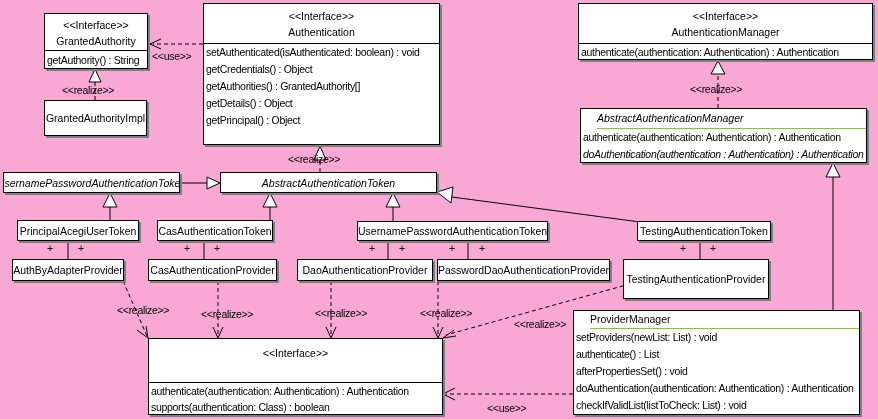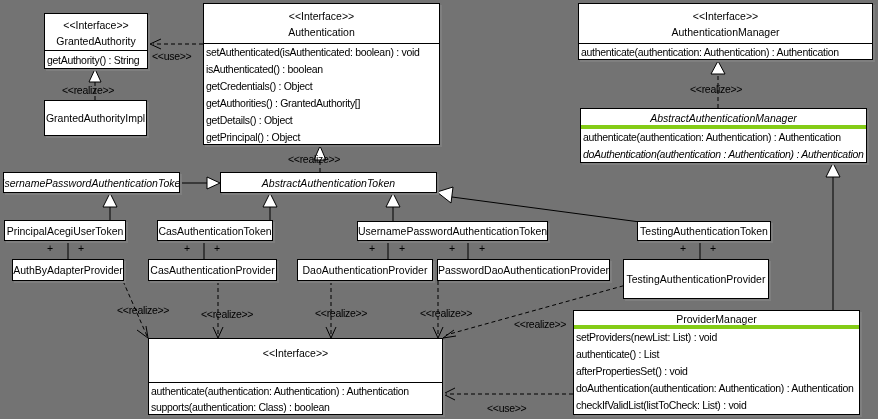--- a/index.html
+++ b/index.html
@@ -1,29 +1,29 @@
 <!DOCTYPE html>
 <html><head>
 <meta charset="utf-8">
 <style>
   html,body{margin:0;padding:0;background:#efefef;}
   #stage{
     position:relative;width:878px;height:419px;overflow:hidden;
-    background:#737373;color:#000;
+    background:#f9a8d4;color:#000;
     font-family:"Liberation Sans",sans-serif;font-size:10.5px;
   }
   svg{position:absolute;left:0;top:0;}
   .box{
     position:absolute;box-sizing:border-box;background:#fff;
     border:1px solid #000;box-shadow:2px 2px 0 #7f7f7f;
     overflow:hidden;white-space:nowrap;
   }
   .hdr{box-sizing:border-box;text-align:center;border-bottom:1px solid #000;padding-top:4px;}
   .hdr div{line-height:16px;}
-  .hdr1{box-sizing:border-box;text-align:center;border-bottom:4px solid #84cc16;}
+  .hdr1{box-sizing:border-box;text-align:left;border-bottom:1px solid #84cc16;margin-left:16px;}
   .hdr1 div{line-height:18px;}
   .simple{display:flex;align-items:center;justify-content:center;text-align:center;}
   .it{font-style:italic;}
   .m{line-height:17px;padding-left:2px;letter-spacing:-0.3px;overflow:hidden;}
   .lbl{position:absolute;letter-spacing:-0.3px;}
   .plus{position:absolute;width:10px;text-align:center;top:242px;}
 </style>
 </head>
 <body>
 
@@ -127,21 +127,20 @@
   <div class="box simple" style="left:44px;top:100px;width:103px;height:36px">
     <div>GrantedAuthorityImpl</div>
   </div>
 
   <div class="box" style="left:203px;top:3px;width:237px;height:142px">
     <div class="hdr" style="height:40px">
       <div>&lt;&lt;Interface&gt;&gt;</div>
       <div>Authentication</div>
     </div>
     <div class="m">setAuthenticated(isAuthenticated: boolean) : void</div>
-    <div class="m">isAuthenticated() : boolean</div>
     <div class="m">getCredentials() : Object</div>
     <div class="m">getAuthorities() : GrantedAuthority[]</div>
     <div class="m">getDetails() : Object</div>
     <div class="m">getPrincipal() : Object</div>
   </div>
 
   <div class="box" style="left:578px;top:3px;width:295px;height:57px">
     <div class="hdr" style="height:40px">
       <div>&lt;&lt;Interface&gt;&gt;</div>
       <div>AuthenticationManager</div>
@@ -158,21 +157,21 @@
   </div>
 
   <div class="box simple" style="left:3px;top:172px;width:177px;height:21px">
     <div class="it">UsernamePasswordAuthenticationToken</div>
   </div>
 
   <div class="box simple" style="left:220px;top:172px;width:217px;height:21px">
     <div class="it">AbstractAuthenticationToken</div>
   </div>
 
-  <div class="box simple" style="left:4px;top:220px;width:122px;height:21px">
+  <div class="box simple" style="left:17px;top:220px;width:122px;height:21px">
     <div>PrincipalAcegiUserToken</div>
   </div>
   <div class="box simple" style="left:157px;top:220px;width:116px;height:21px">
     <div>CasAuthenticationToken</div>
   </div>
   <div class="box simple" style="left:357px;top:221px;width:191px;height:20px">
     <div>UsernamePasswordAuthenticationToken</div>
   </div>
   <div class="box simple" style="left:637px;top:221px;width:134px;height:20px">
     <div>TestingAuthenticationToken</div>

